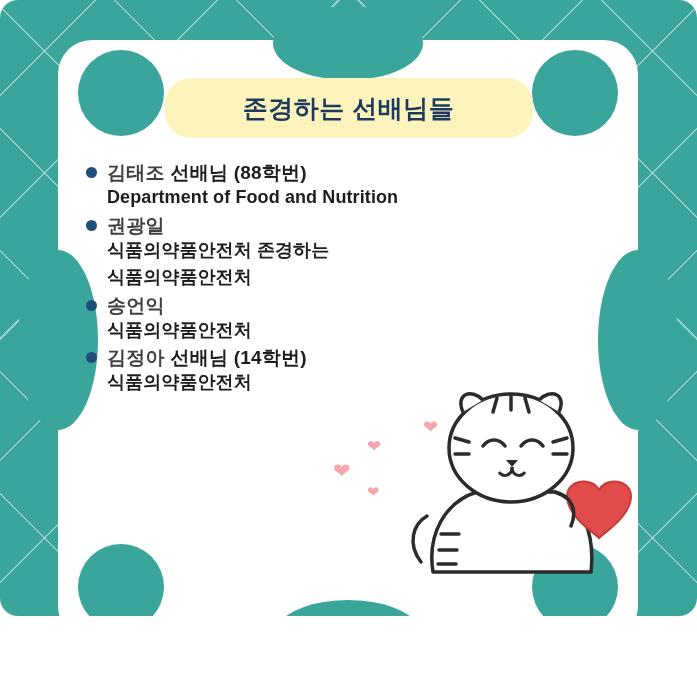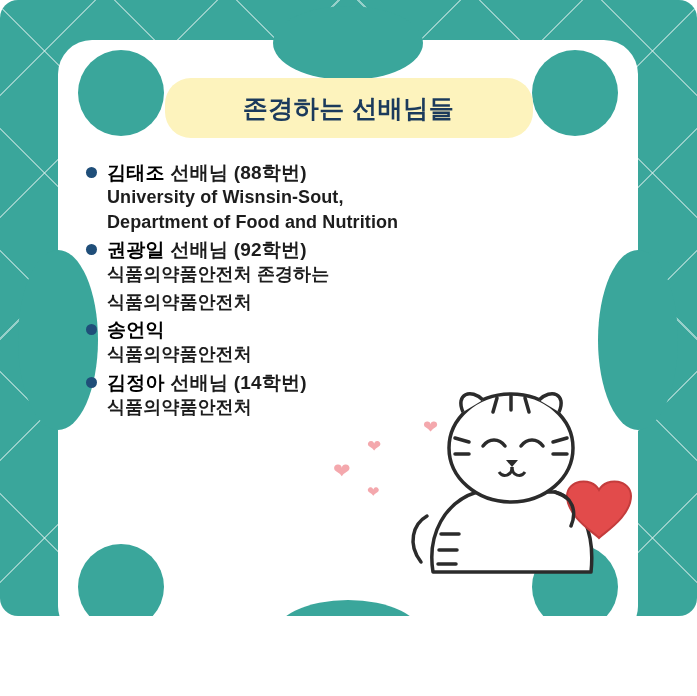--- a/index.html
+++ b/index.html
@@ -103,21 +103,21 @@
     width: 11px;
     height: 11px;
     border-radius: 50%;
     background: #1f4e79;
     flex: 0 0 auto;
     margin-right: 10px;
     position: relative;
     top: -1px;
   }
   .sname {
-    color: #000000;
+    color: #404040;
     font-size: 19px;
     font-weight: bold;
     letter-spacing: 0.2px;
   }
   .stitle {
     color: #1d1d1d;
     font-size: 19px;
     font-weight: bold;
     margin-left: 6px;
     letter-spacing: 0.2px;
@@ -184,30 +184,28 @@
 
     <div id="senior-list">
 
       <div class="senior-entry">
         <div class="senior-head">
           <span class="bullet"></span>
           <span class="sname">김태조</span>
           <span class="stitle">선배님 (88학번)</span>
         </div>
         <div class="saffil">
-          <span class="affil-line">University of Wisnsin-Sout,</span>
           <span class="affil-line">Department of Food and Nutrition</span>
         </div>
       </div>
 
       <div class="senior-entry">
         <div class="senior-head">
           <span class="bullet"></span>
           <span class="sname">권광일</span>
-          <span class="stitle">선배님 (92학번)</span>
         </div>
         <div class="saffil">
           <span class="affil-line">식품의약품안전처 존경하는</span>
         </div>
       </div>
 
       <div class="senior-entry">
         <div class="saffil">
           <span class="affil-line">식품의약품안전처</span>
         </div>

